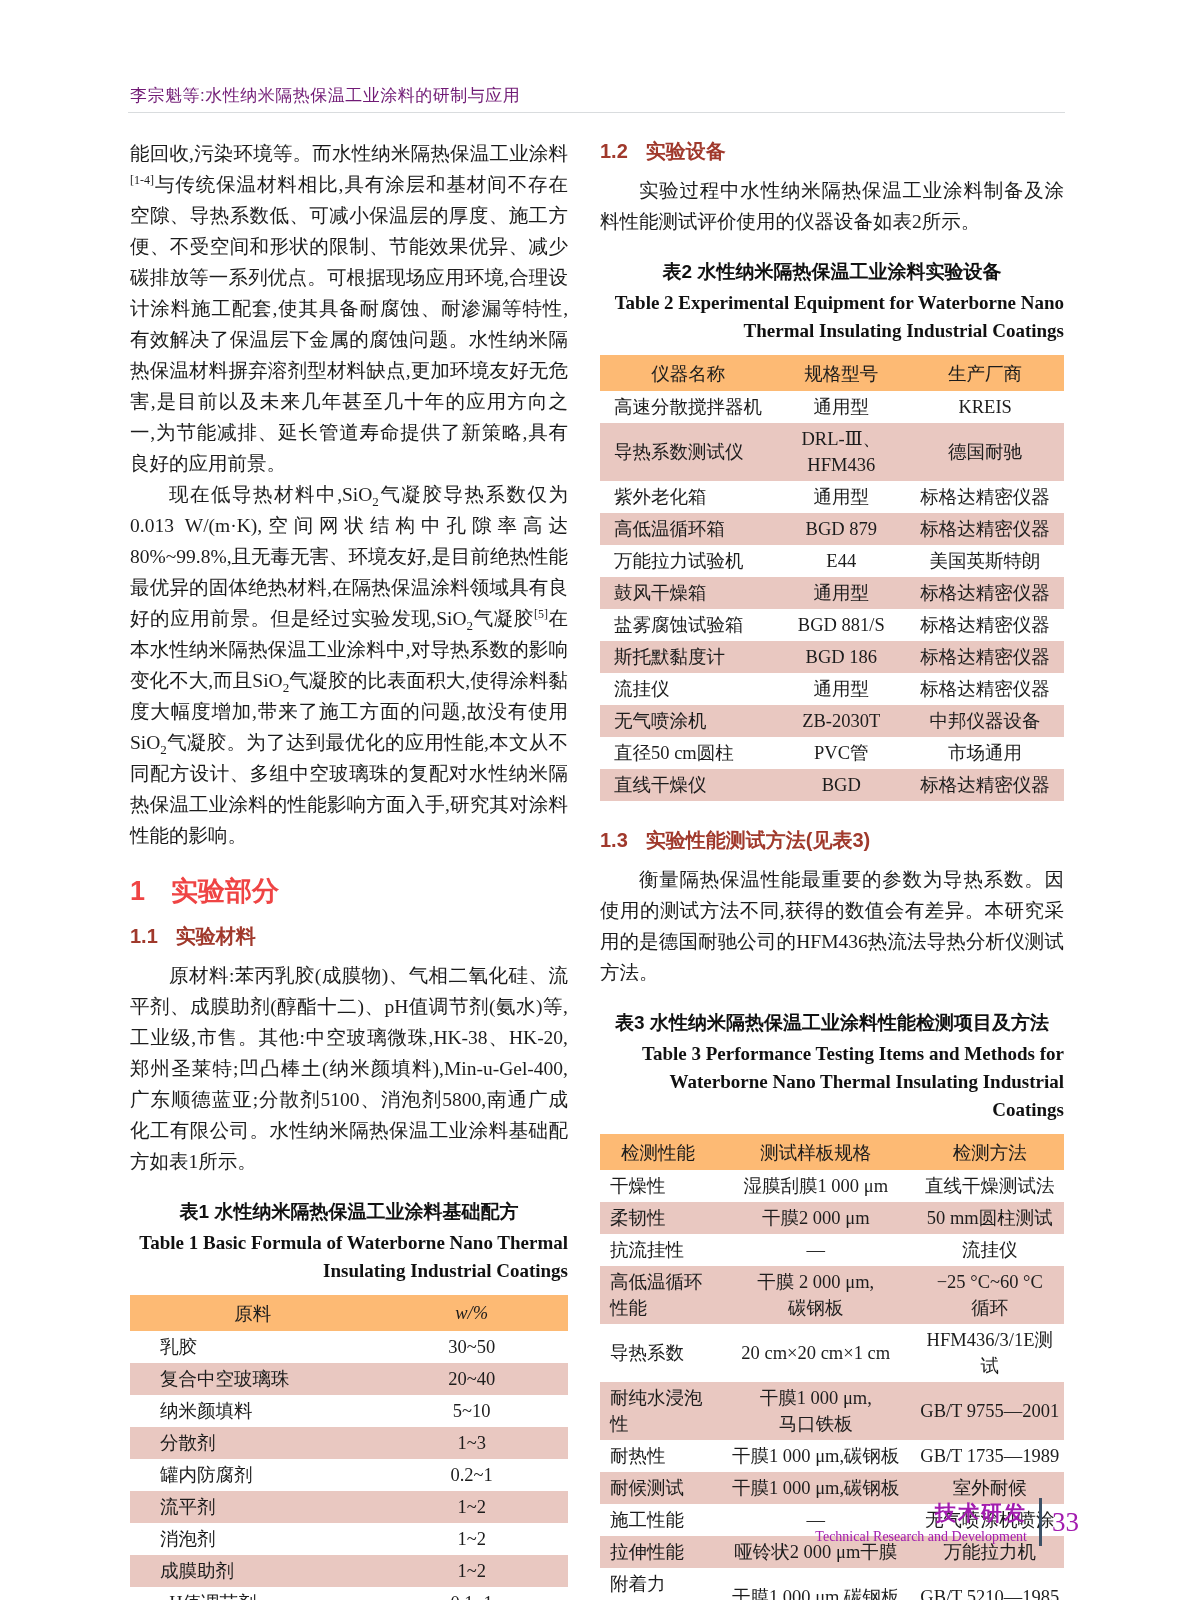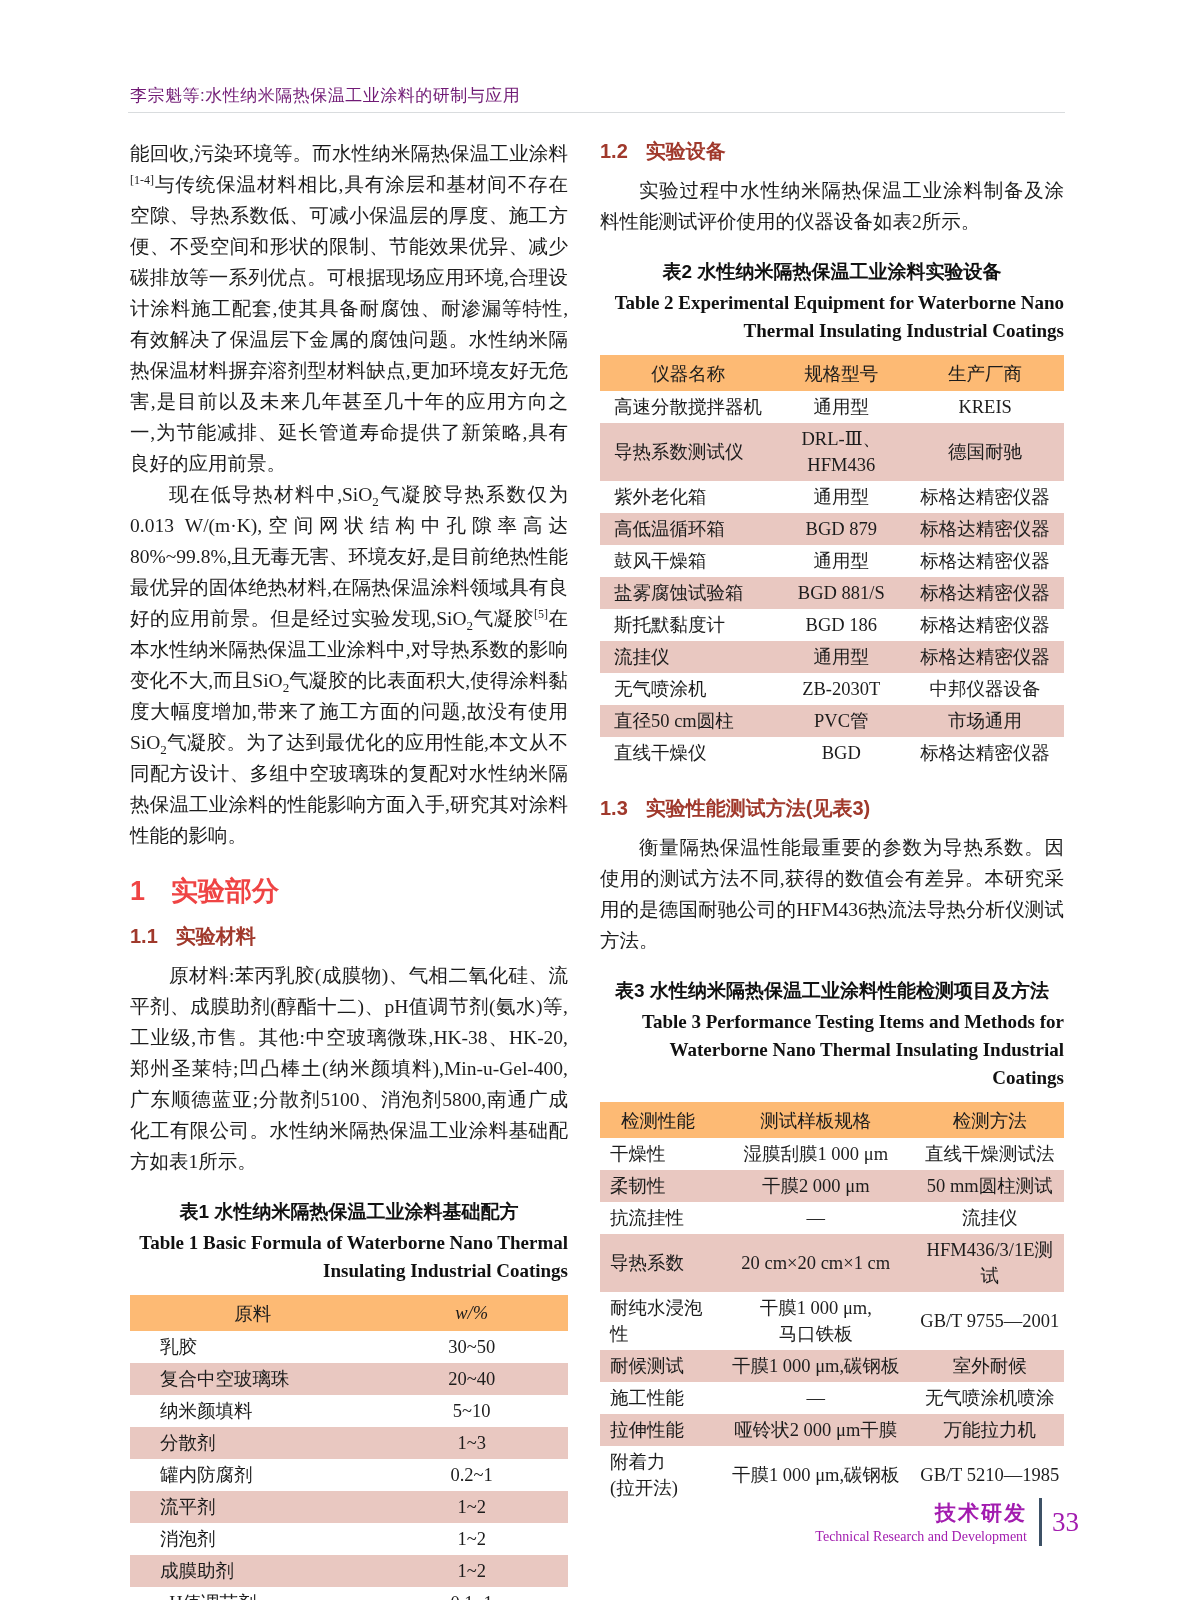--- a/index.html
+++ b/index.html
@@ -219,20 +219,25 @@
           <td>紫外老化箱</td>
           <td>通用型</td>
           <td>标格达精密仪器</td>
         </tr>
         <tr>
           <td>高低温循环箱</td>
           <td>BGD 879</td>
           <td>标格达精密仪器</td>
         </tr>
         <tr>
+          <td>万能拉力试验机</td>
+          <td>E44</td>
+          <td>美国英斯特朗</td>
+        </tr>
+        <tr>
           <td>鼓风干燥箱</td>
           <td>通用型</td>
           <td>标格达精密仪器</td>
         </tr>
         <tr>
           <td>盐雾腐蚀试验箱</td>
           <td>BGD 881/S</td>
           <td>标格达精密仪器</td>
         </tr>
         <tr>
@@ -288,33 +293,45 @@
         </tr>
         <tr>
           <td>柔韧性</td>
           <td>干膜2 000 μm</td>
           <td>50 mm圆柱测试</td>
         </tr>
         <tr>
           <td>抗流挂性</td>
           <td>—</td>
           <td>流挂仪</td>
+        </tr>
+        <tr>
+          <td>高低温循环性能</td>
+          <td>干膜 2 000 μm,
+碳钢板</td>
+          <td>−25 °C~60 °C
+循环</td>
         </tr>
         <tr>
           <td>导热系数</td>
           <td>20 cm×20 cm×1 cm</td>
           <td>HFM436/3/1E测试</td>
         </tr>
         <tr>
           <td>耐纯水浸泡性</td>
           <td>干膜1 000 μm,
 马口铁板</td>
           <td>GB/T 9755—2001</td>
         </tr>
         <tr>
+          <td>耐热性</td>
+          <td>干膜1 000 μm,碳钢板</td>
+          <td>GB/T 1735—1989</td>
+        </tr>
+        <tr>
           <td>耐候测试</td>
           <td>干膜1 000 μm,碳钢板</td>
           <td>室外耐候</td>
         </tr>
         <tr>
           <td>施工性能</td>
           <td>—</td>
           <td>无气喷涂机喷涂</td>
         </tr>
         <tr>

